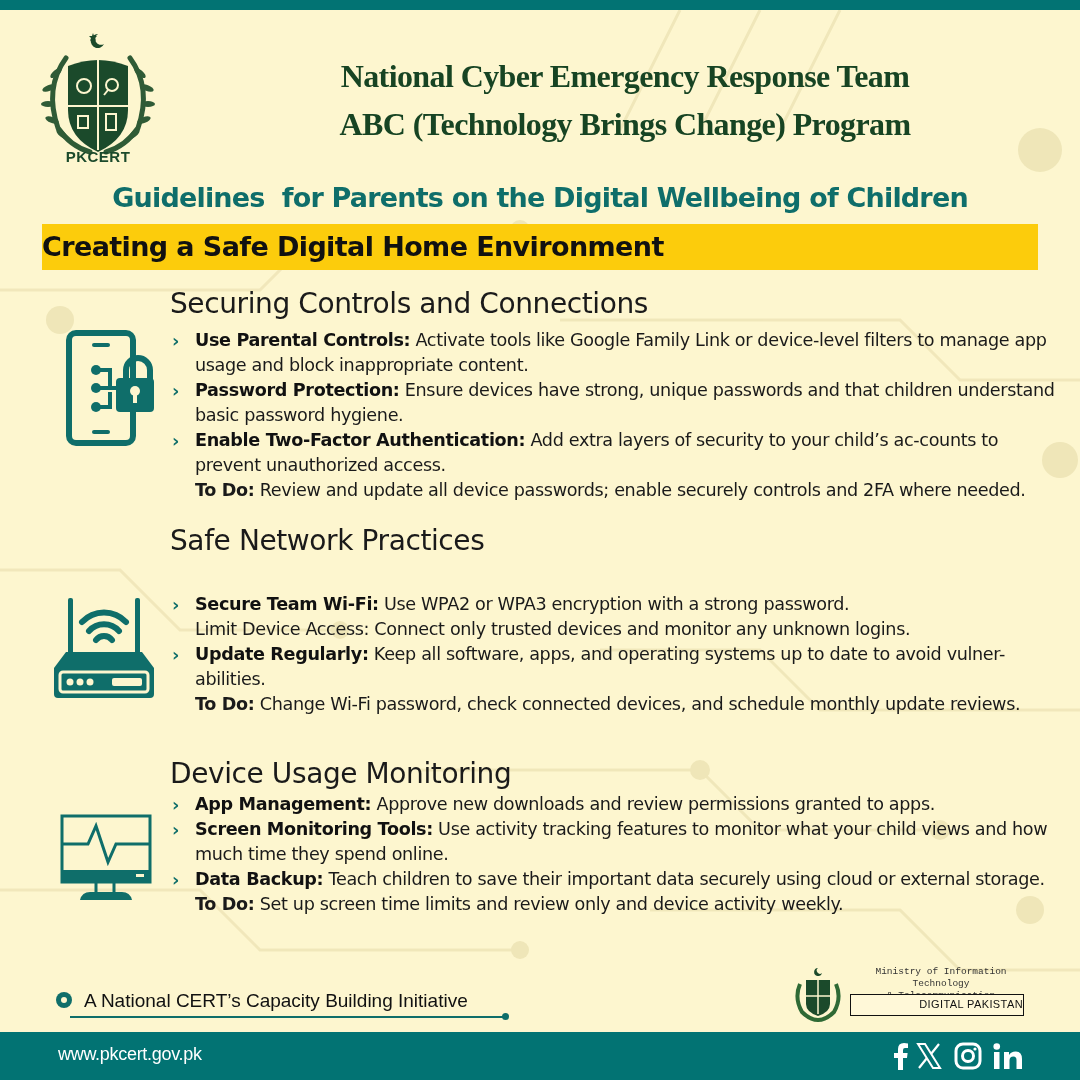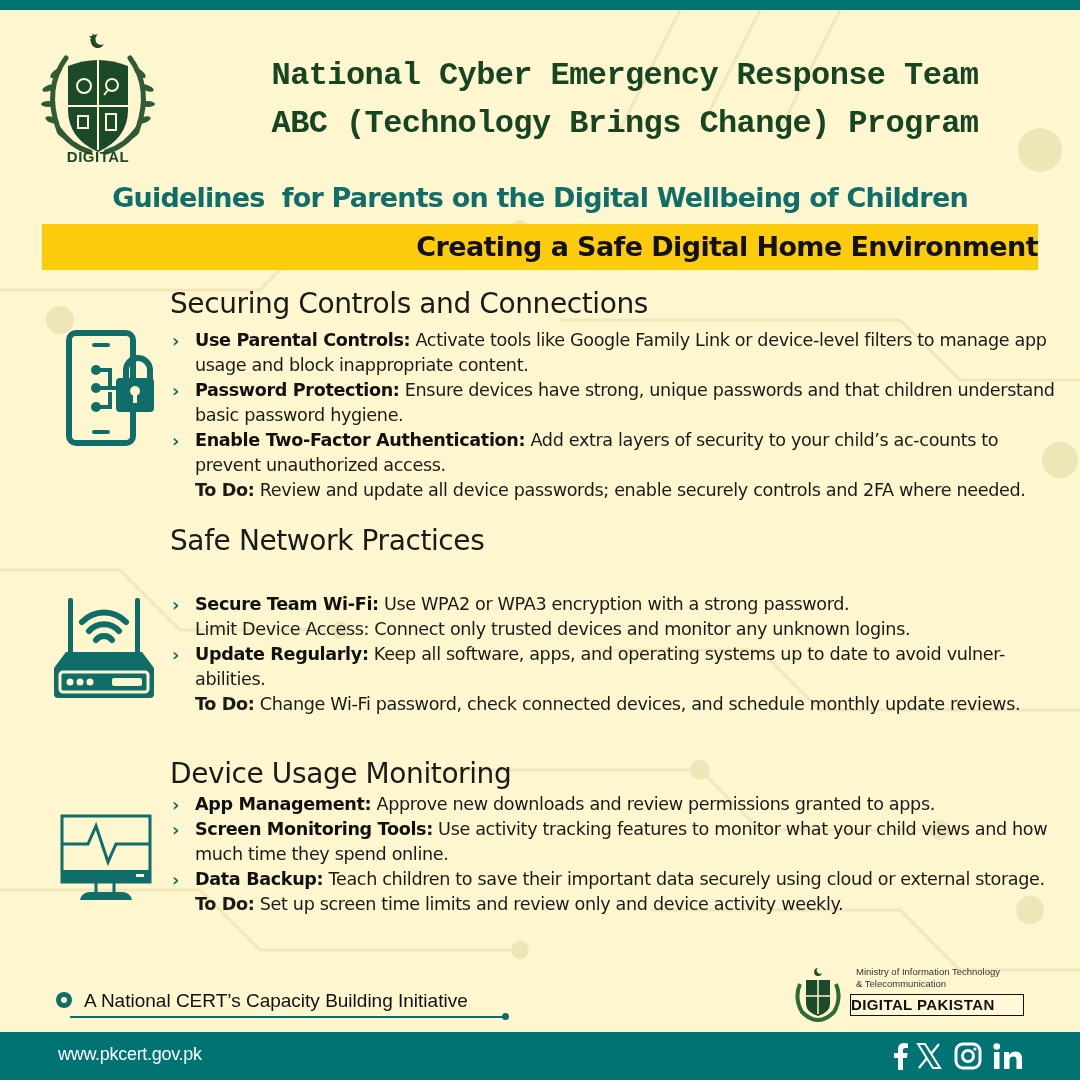--- a/index.html
+++ b/index.html
@@ -9,47 +9,47 @@
     font-family: "Liberation Sans", sans-serif;
     position: relative;
     color: #1a1a1a;
   }
   .top-bar { position: absolute; left: 0; top: 0; width: 1080px; height: 10px; background: #027373; }
   .bg-lines { position: absolute; left: 0; top: 10px; width: 1080px; height: 1022px; pointer-events: none; }
 
   .logo { position: absolute; left: 36px; top: 28px; width: 124px; height: 140px; }
   .logo-text { position: absolute; left: 36px; top: 148px; width: 124px; text-align: center; font-weight: 700; font-size: 15px; color: #1b4a2b; letter-spacing: 0.5px; }
 
-  .title { position: absolute; left: 190px; top: 52px; width: 870px; text-align: center; font-family: Liberation Mono, monospace; font-weight: 700; color: #174423; font-size: 32px; line-height: 48px; letter-spacing: -0.6px; }
+  .title { position: absolute; left: 190px; top: 52px; width: 870px; text-align: center; font-family: Liberation Serif, serif; font-weight: 700; color: #174423; font-size: 32px; line-height: 48px; letter-spacing: -0.6px; }
 
   .subtitle { position: absolute; left: 40px; top: 182px; width: 1000px; text-align: center; font-family: "DejaVu Sans", sans-serif; font-weight: 700; color: #0f6e6a; font-size: 27px; letter-spacing: -0.8px; }
 
-  .banner { position: absolute; left: 42px; top: 224px; width: 996px; height: 46px; background: #fccc0c; text-align: right; font-family: "DejaVu Sans", sans-serif; font-weight: 700; color: #111; font-size: 27px; line-height: 46px; letter-spacing: -0.6px; }
+  .banner { position: absolute; left: 42px; top: 224px; width: 996px; height: 46px; background: #fccc0c; text-align: left; font-family: "DejaVu Sans", sans-serif; font-weight: 700; color: #111; font-size: 27px; line-height: 46px; letter-spacing: -0.6px; }
 
   .section-title { position: absolute; left: 170px; font-size: 28px; color: #1a1a1a; font-family: "DejaVu Sans", sans-serif; letter-spacing: -0.4px; }
 
   .list { position: absolute; left: 172px; width: 890px; font-family: "DejaVu Sans", sans-serif; font-size: 17.6px; line-height: 25px; color: #1a1a1a; letter-spacing: -0.35px; }
   .item { position: relative; padding-left: 23px; }
   .item .chev { position: absolute; left: 0; top: 0; color: #0f6e6a; font-weight: 700; font-size: 18px; }
   .item b { font-weight: 700; color: #111; }
   .todo { padding-left: 23px; }
 
   .icon { position: absolute; }
 
   .tagline { position: absolute; left: 56px; top: 990px; height: 34px; width: 460px; }
   .tagline-text { position: absolute; left: 28px; top: 0; font-size: 19px; color: #111; font-family: "Liberation Sans", sans-serif; }
   .tagline-line { position: absolute; left: 14px; top: 26px; width: 436px; height: 2px; background: #0f6e6a; }
   .tagline-dot { position: absolute; left: 0; top: 2px; width: 16px; height: 16px; border-radius: 50%; background: #0f6e6a; }
   .tagline-dot::after { content: ""; position: absolute; left: 5px; top: 5px; width: 6px; height: 6px; border-radius: 50%; background: #fdf6cf; }
   .tagline-end { position: absolute; left: 446px; top: 23px; width: 7px; height: 7px; border-radius: 50%; background: #0f6e6a; }
 
   .ministry { position: absolute; left: 786px; top: 962px; width: 250px; height: 60px; }
   .emblem { position: absolute; left: 4px; top: 4px; width: 56px; height: 56px; }
-  .ministry-text { position: absolute; left: 70px; top: 4px; width: 170px; text-align: left; font-size: 9.5px; line-height: 12px; color: #333; }
-  .digital-box { position: absolute; left: 64px; top: 32px; width: 174px; height: 22px; border: 1.5px solid #111; background: #fff8d8; text-align: left; font-weight: 700; font-size: 15px; line-height: 19px; color: #111; letter-spacing: 0.4px; }
+  .ministry-text { position: absolute; left: 70px; top: 4px; width: 170px; text-align: center; font-size: 9.5px; line-height: 12px; color: #333; font-family: Liberation Mono, monospace; }
+  .digital-box { position: absolute; left: 64px; top: 32px; width: 174px; height: 22px; border: 1.5px solid #111; background: #fff8d8; text-align: right; font-weight: 400; font-size: 11px; line-height: 19px; color: #111; letter-spacing: 0.4px; }
 
   .footer { position: absolute; left: 0; top: 1032px; width: 1080px; height: 64px; background: #027373; }
   .footer-url { position: absolute; left: 58px; top: 12px; font-size: 18px; color: #ffffff; font-family: "Liberation Sans", sans-serif; letter-spacing: -0.3px; }
   .social { position: absolute; top: 10px; height: 28px; color: #fff; display: flex; align-items: center; justify-content: center; }
 </style>
 </head>
 <body>
 
 <div class="top-bar"></div>
 
@@ -99,21 +99,21 @@
     <ellipse cx="98" cy="106" rx="7" ry="3" transform="rotate(-40 98 106)"></ellipse>
   </g>
   <path d="M32 38 Q62 26 92 38 L92 82 Q92 110 62 124 Q32 110 32 82 Z" fill="#1b4a2b"></path>
   <path d="M62 32 L62 122 M32 78 L92 78" stroke="#fdf6cf" stroke-width="2"></path>
   <circle cx="48" cy="58" r="7" fill="none" stroke="#fdf6cf" stroke-width="2"></circle>
   <circle cx="76" cy="57" r="6" fill="none" stroke="#fdf6cf" stroke-width="2"></circle>
   <path d="M72 62 L68 67" stroke="#fdf6cf" stroke-width="2"></path>
   <path d="M42 88 L52 88 L52 100 L42 100 Z" fill="none" stroke="#fdf6cf" stroke-width="2"></path>
   <path d="M70 86 L80 86 L80 102 L70 102 Z" fill="none" stroke="#fdf6cf" stroke-width="2"></path>
 </svg>
-<div class="logo-text">DIGITAL</div>
+<div class="logo-text">PKCERT</div>
 
 <div class="title">
   <div>National Cyber Emergency Response Team</div>
   <div>ABC (Technology Brings Change) Program</div>
 </div>
 
 <div class="subtitle" style="white-space:pre">Guidelines  for Parents on the Digital Wellbeing of Children</div>
 <div class="banner">Creating a Safe Digital Home Environment</div>
 
 <div class="section-title" style="top:287px">Securing Controls and Connections</div>

